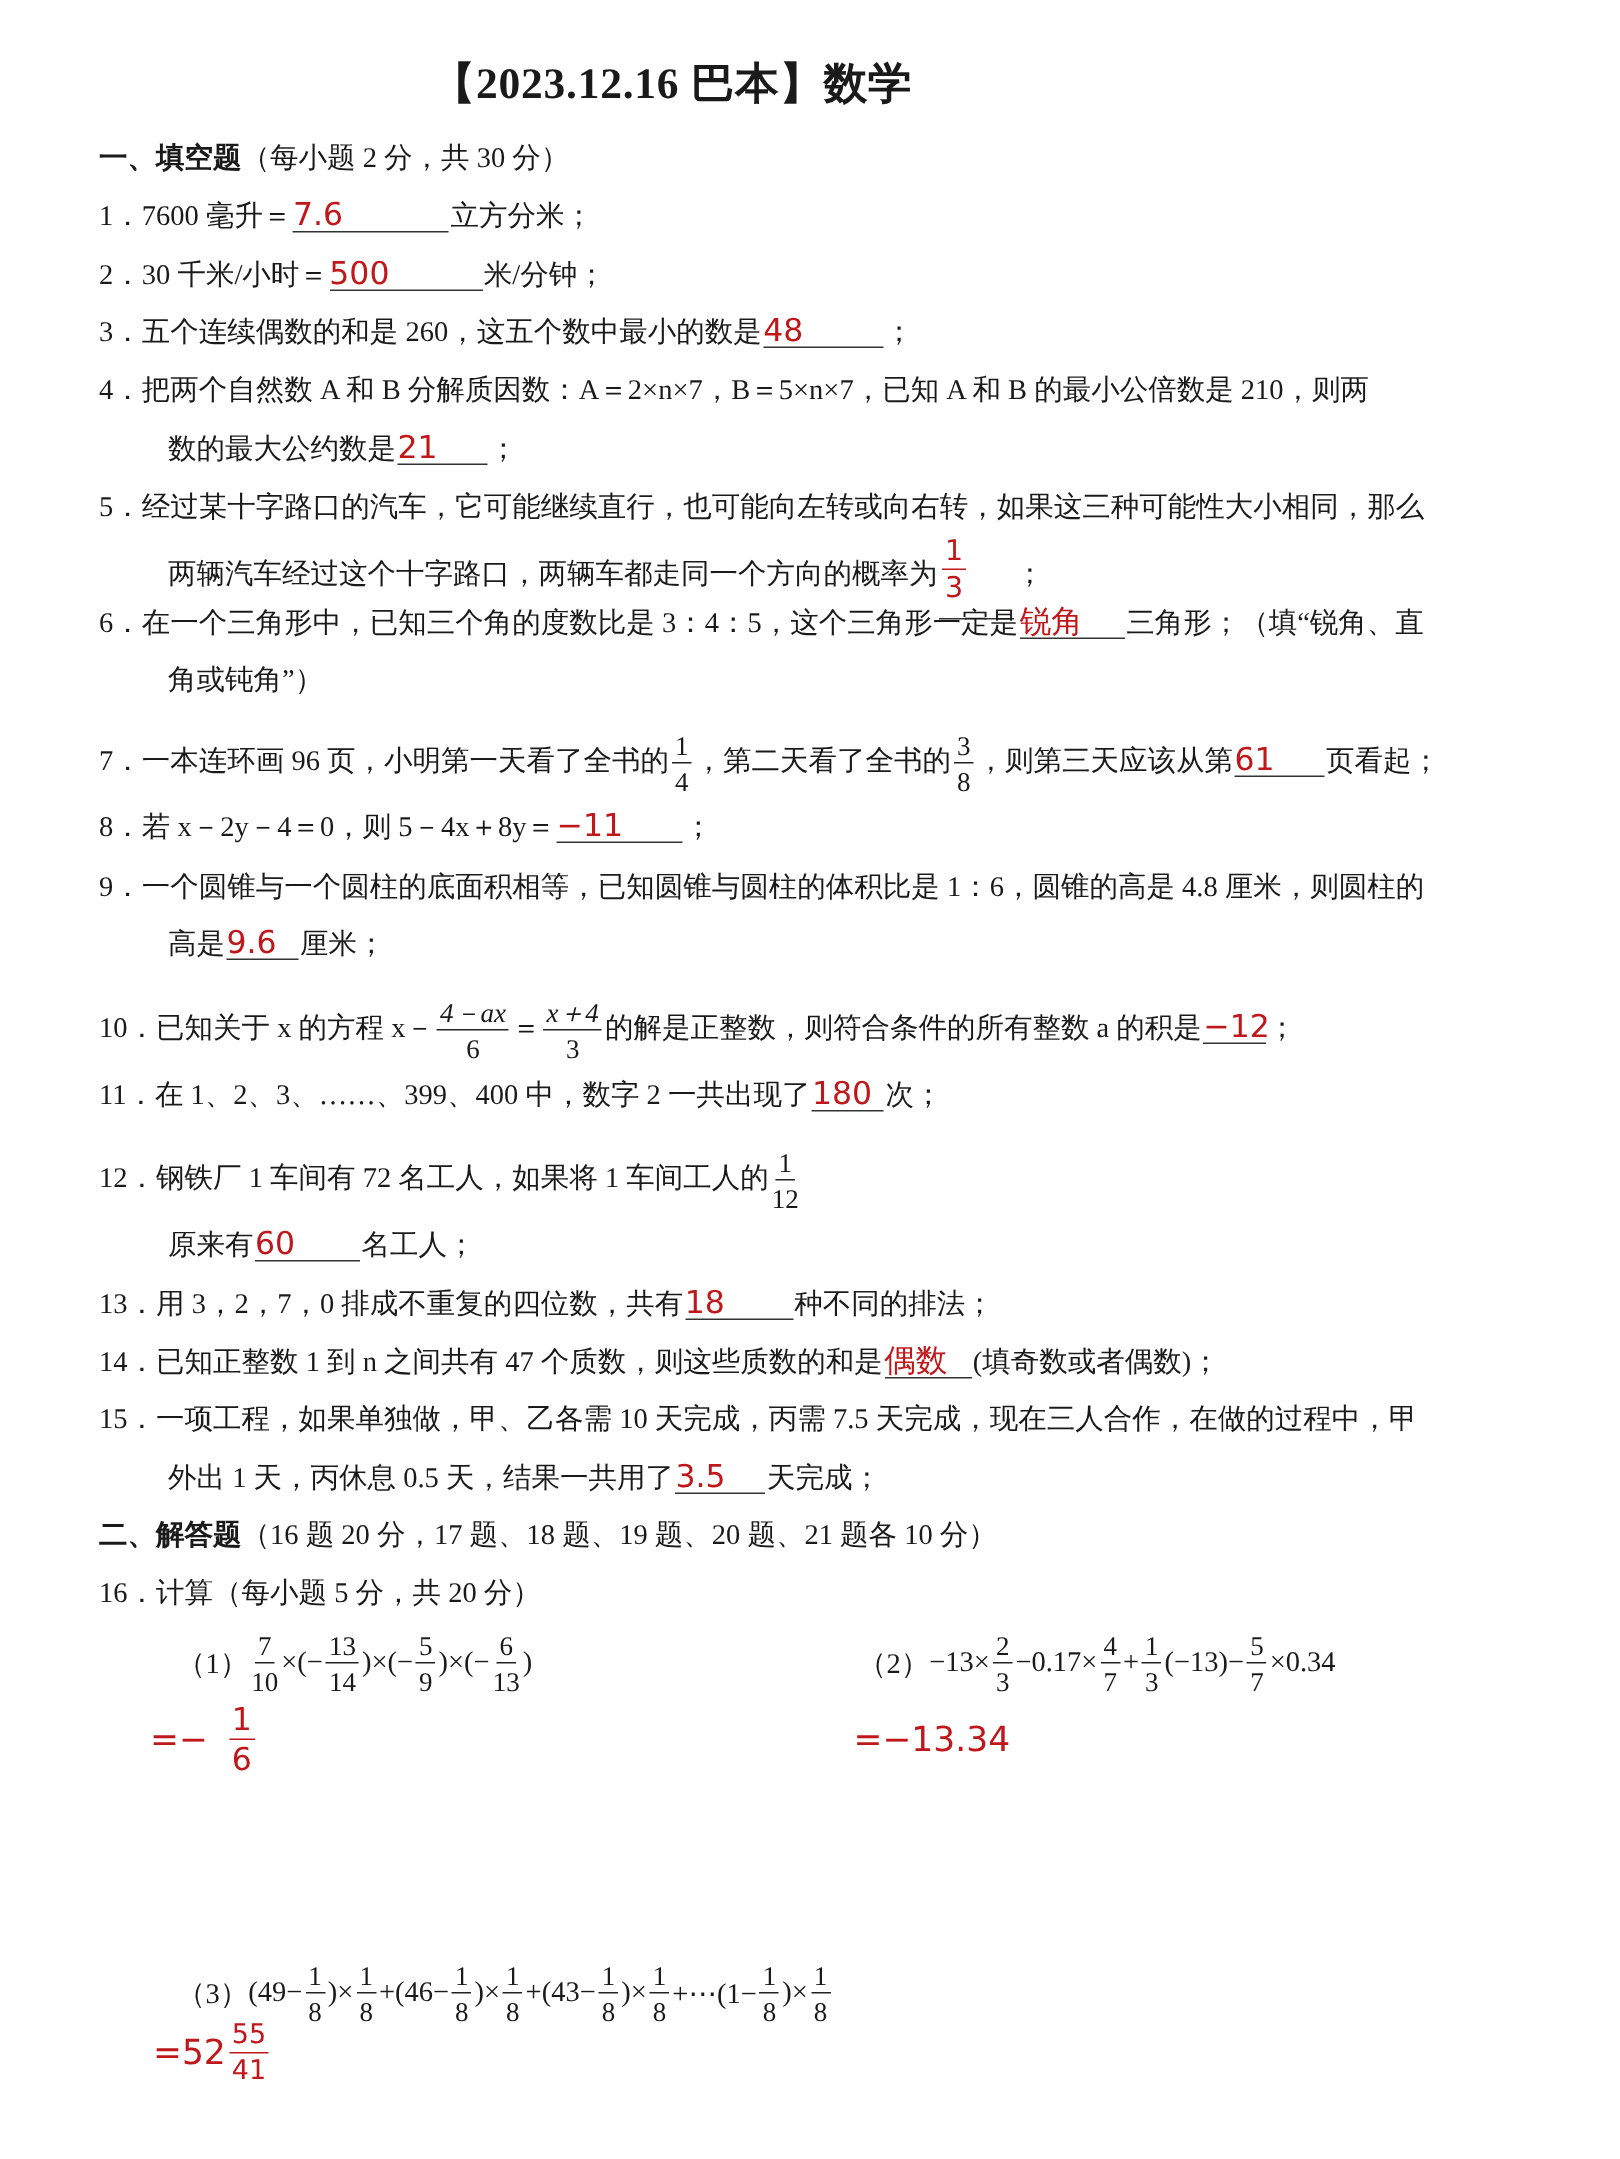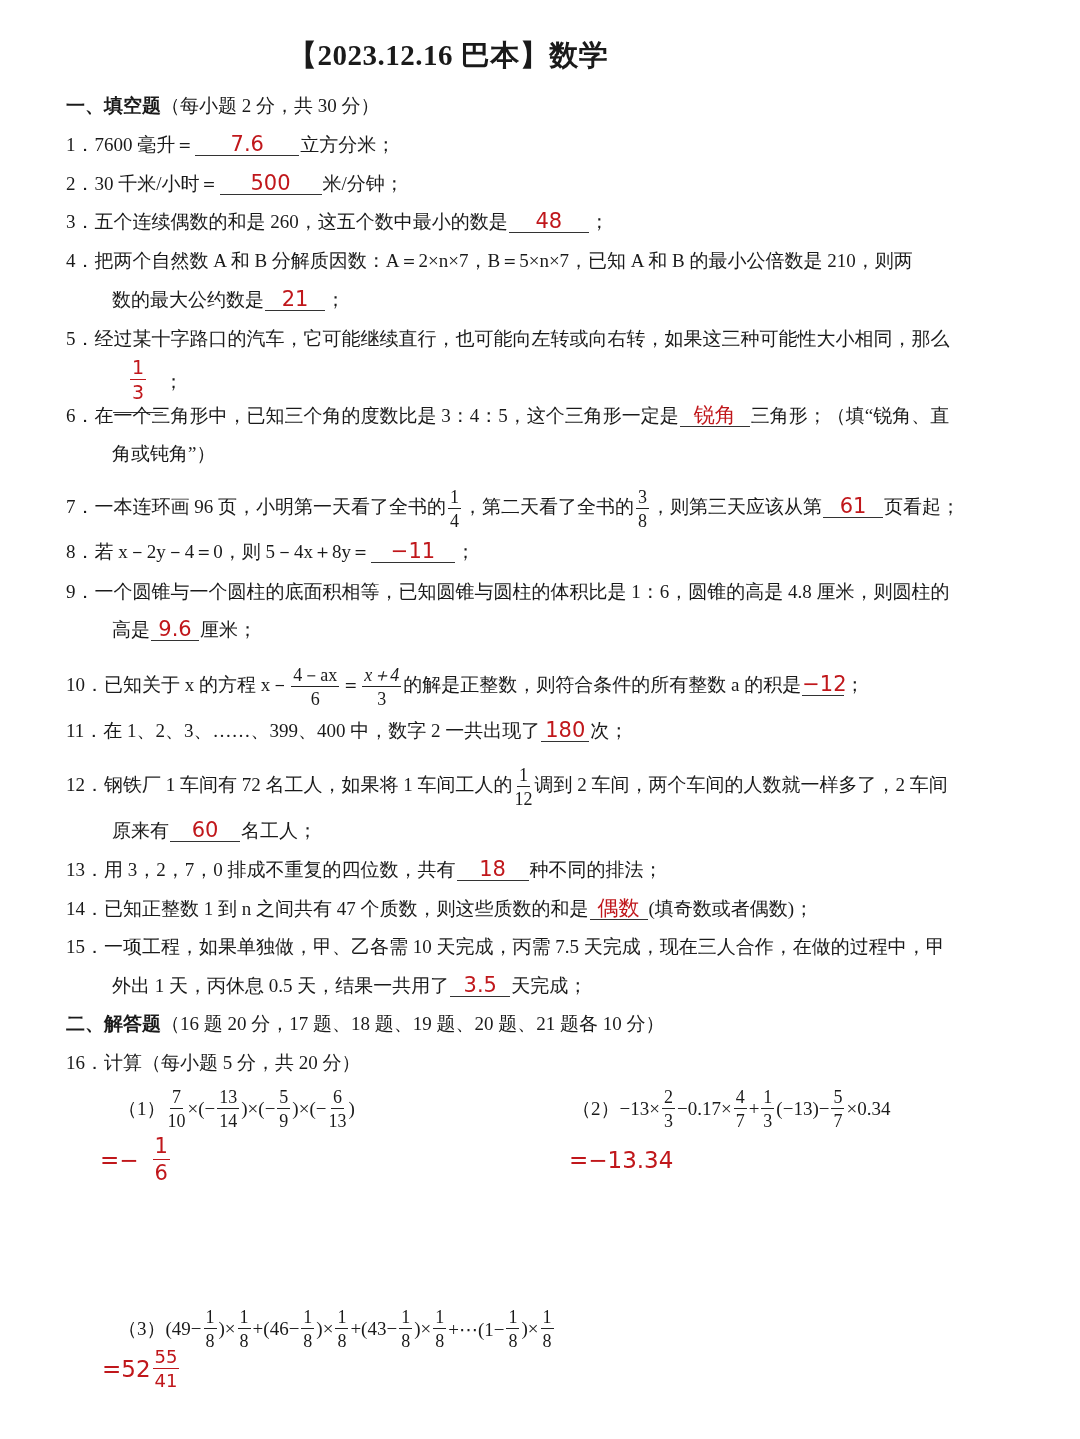--- a/index.html
+++ b/index.html
@@ -12,21 +12,21 @@
     position: absolute; top: 36px; left: 0; width: 896px; text-align: center;
     font-size: 29px; font-weight: bold; letter-spacing: 0.5px;
   }
   .line {
     position: absolute; left: 66px; font-size: 19px; white-space: nowrap; line-height: 28px;
   }
   .indent { left: 112px; }
   .section { font-weight: normal; text-align: center; }
   .section b { font-weight: bold; }
   .blank {
-    display: inline-block; border-bottom: 1.2px solid #333; text-align: center;
+    display: inline-block; border-bottom: 1.2px solid #333; text-align: left;
     vertical-align: baseline; line-height: 22px; margin: 0 1px;
   }
   .ans {
     color: #c0171b; font-family: "DejaVu Sans", "Liberation Sans", sans-serif; font-size: 21px;
   }
   .frac {
     display: inline-flex; flex-direction: column; align-items: center; vertical-align: middle;
     line-height: 1; margin: 0 2px; font-size: 18px;
   }
   .frac .num { padding: 0 2px 2px; border-bottom: 1px solid #222; }
@@ -61,21 +61,21 @@
   <span>4．</span><span>把两个自然数 A 和 B 分解质因数：A＝2×n×7，B＝5×n×7，已知 A 和 B 的最小公倍数是 210，则两</span>
 </div>
 <div class="line indent" style="top:286px">
   <span>数的最大公约数是</span><span class="blank ans" style="width:60px">21</span><span>；</span>
 </div>
 
 <div class="line" style="top:325px">
   <span>5．</span><span>经过某十字路口的汽车，它可能继续直行，也可能向左转或向右转，如果这三种可能性大小相同，那么</span>
 </div>
 <div class="line indent" style="top:362px">
-  <span class="blank" style="width:50px;border-bottom-color:#333;line-height:14px;position:relative;top:6px"><span class="frac red" style="font-size:19px;position:relative;top:-10px">
+  <span>两辆汽车经过这个十字路口，两辆车都走同一个方向的概率为</span><span class="blank" style="width:50px;border-bottom-color:#333;line-height:14px;position:relative;top:6px"><span class="frac red" style="font-size:19px;position:relative;top:-10px">
         <span class="num">1</span>
         <span class="den">3</span>
       </span></span><span>；</span>
 </div>
 
 <div class="line" style="top:402px">
   <span>6．</span><span>在一个三角形中，已知三个角的度数比是 3：4：5，这个三角形一定是</span><span class="blank ans" style="width:70px">锐角</span><span>三角形；（填“锐角、直</span>
 </div>
 <div class="line indent" style="top:440px">
   <span>角或钝角”）</span>
@@ -97,37 +97,37 @@
 
 <div class="line" style="top:578px">
   <span>9．</span><span>一个圆锥与一个圆柱的底面积相等，已知圆锥与圆柱的体积比是 1：6，圆锥的高是 4.8 厘米，则圆柱的</span>
 </div>
 <div class="line indent" style="top:616px">
   <span>高是</span><span class="blank ans" style="width:48px">9.6</span><span>厘米；</span>
 </div>
 
 <div class="line" style="top:666px">
   <span>10．</span><span>已知关于 x 的方程 x－</span><span class="frac">
-      <span class="num" style="">4－ax</span>
+      <span class="num" style="font-style:italic">4－ax</span>
       <span class="den">6</span>
     </span><span>＝</span><span class="frac">
       <span class="num" style="font-style:italic">x＋4</span>
       <span class="den">3</span>
     </span><span>的解是正整数，则符合条件的所有整数 a 的积是</span><span class="blank ans" style="width:42px">−12</span><span>；</span>
 </div>
 
 <div class="line" style="top:717px">
   <span>11．</span><span>在 1、2、3、……、399、400 中，数字 2 一共出现了</span><span class="blank ans" style="width:48px">180</span><span>次；</span>
 </div>
 
 <div class="line" style="top:766px">
   <span>12．</span><span>钢铁厂 1 车间有 72 名工人，如果将 1 车间工人的</span><span class="frac">
       <span class="num">1</span>
       <span class="den">12</span>
-    </span><span>调到 2 车间，两个车间的人数就一样多了，2 车间</span>
+    </span>
 </div>
 <div class="line indent" style="top:817px">
   <span>原来有</span><span class="blank ans" style="width:70px">60</span><span>名工人；</span>
 </div>
 
 <div class="line" style="top:856px">
   <span>13．</span><span>用 3，2，7，0 排成不重复的四位数，共有</span><span class="blank ans" style="width:72px">18</span><span>种不同的排法；</span>
 </div>
 
 <div class="line" style="top:895px">

